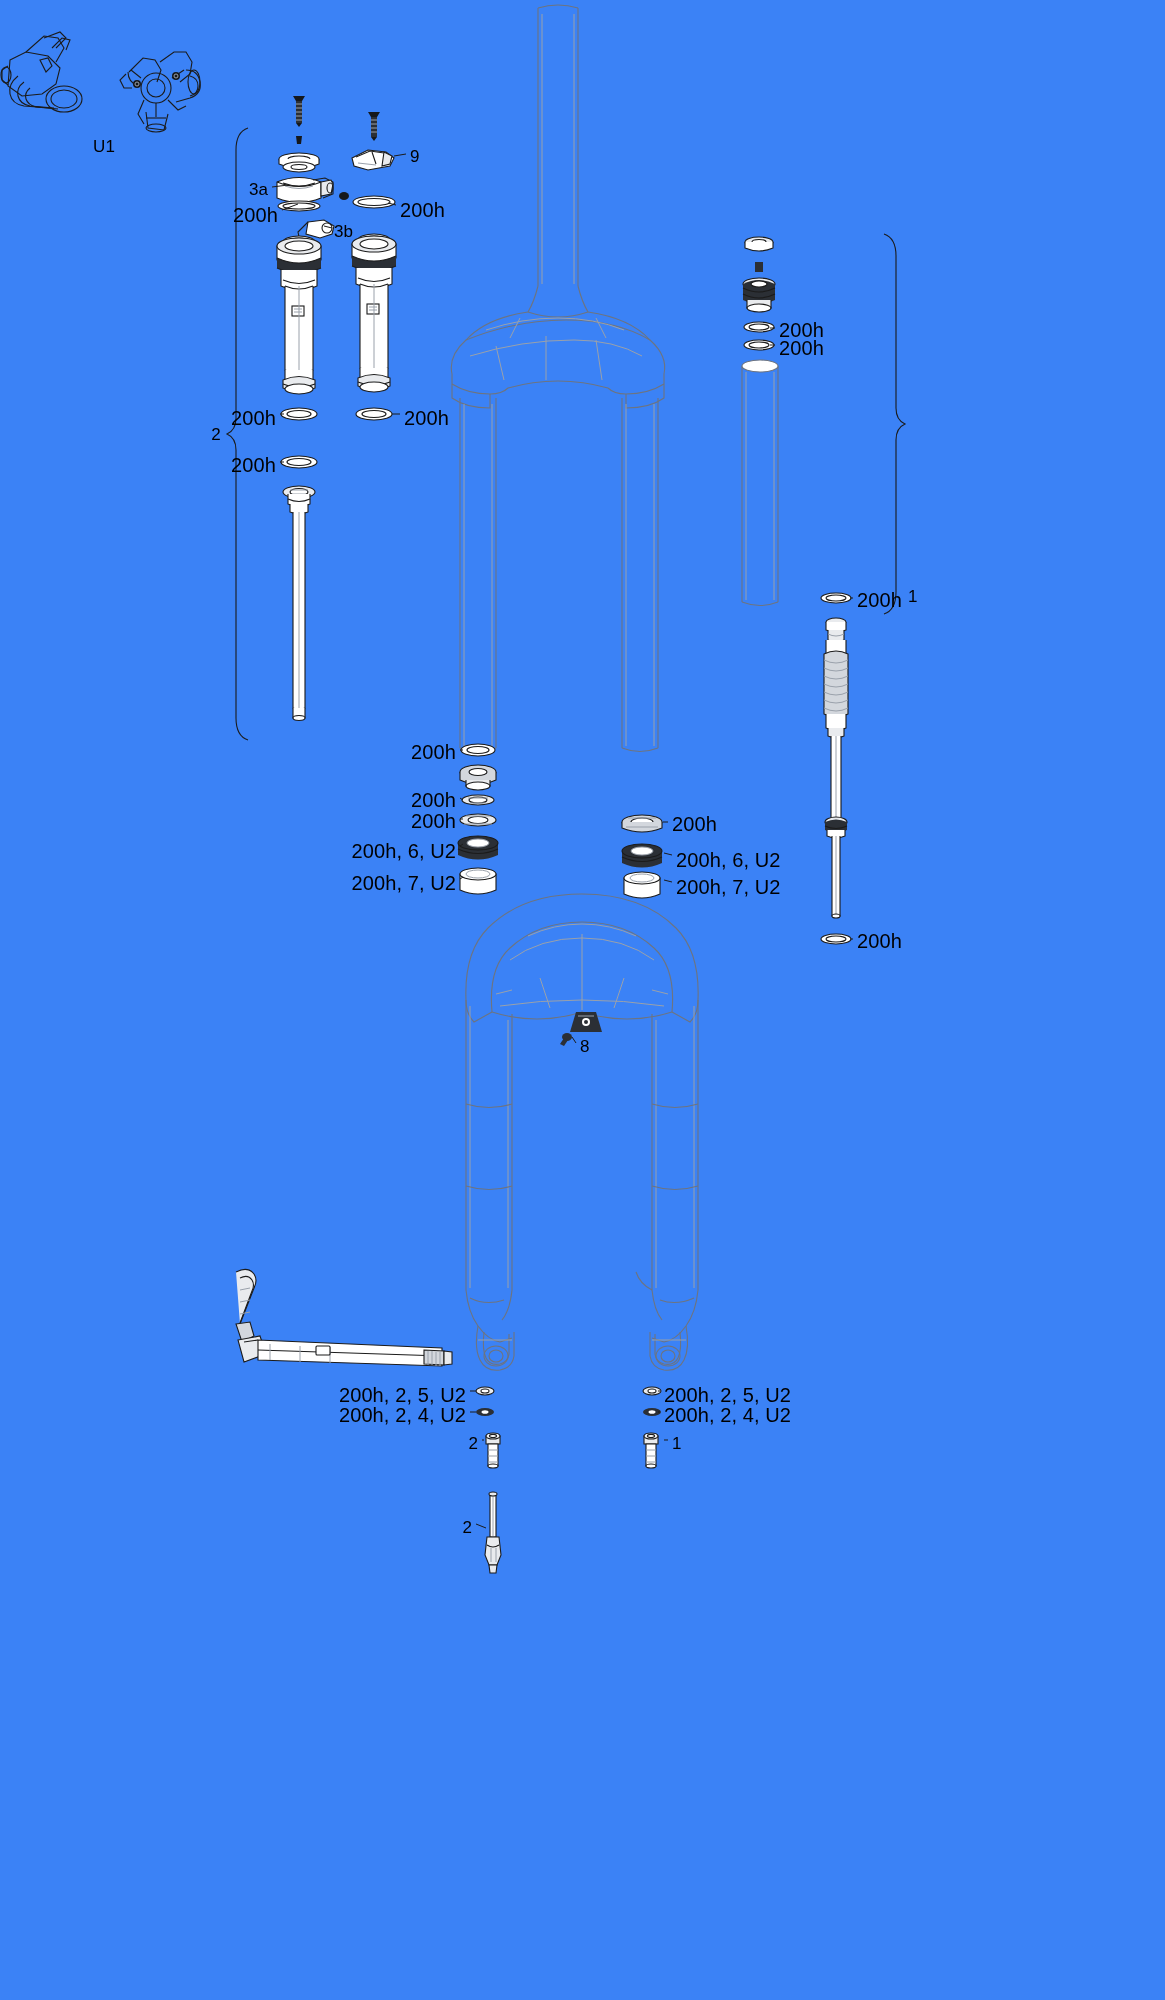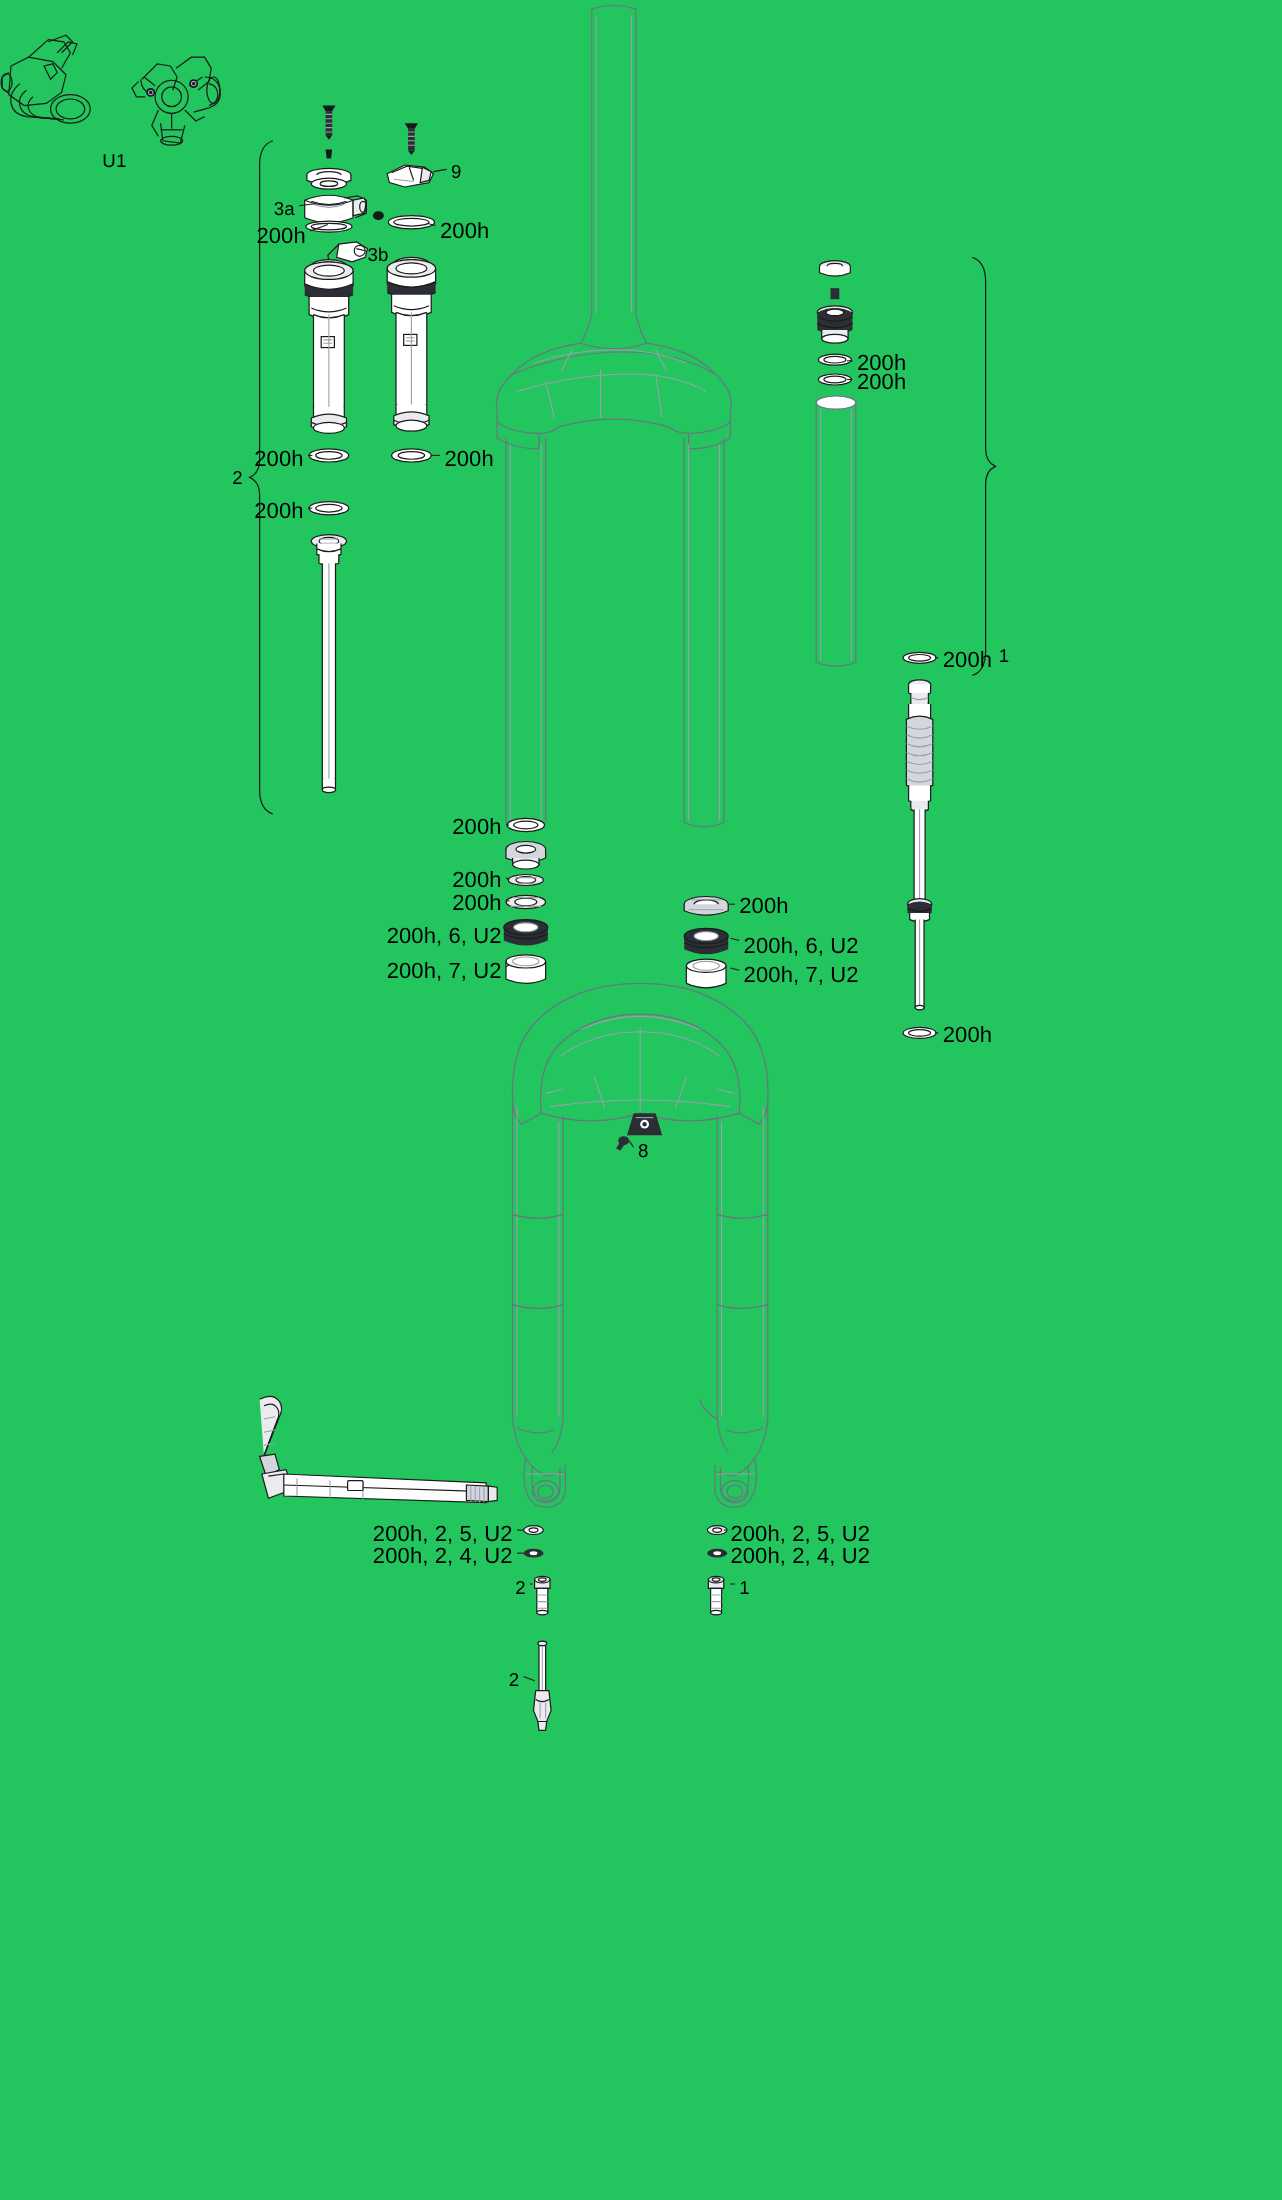--- a/index.html
+++ b/index.html
@@ -6,21 +6,21 @@
   html,body{margin:0;padding:0;background:#ffffff;}
   body{
     font-family:"Liberation Sans", sans-serif;
     color:#000;
     -webkit-font-smoothing:antialiased;
   }
   #sheet{
     position:relative;
     width:1165px;
     height:2000px;
-    background:#22c55e;
+    background:#3b82f6;
     overflow:hidden;
   }
   
   .lbl{
     position:absolute;
     font-size:20px;
     line-height:1;
     white-space:nowrap;
     color:#000;
     letter-spacing:.1px;

